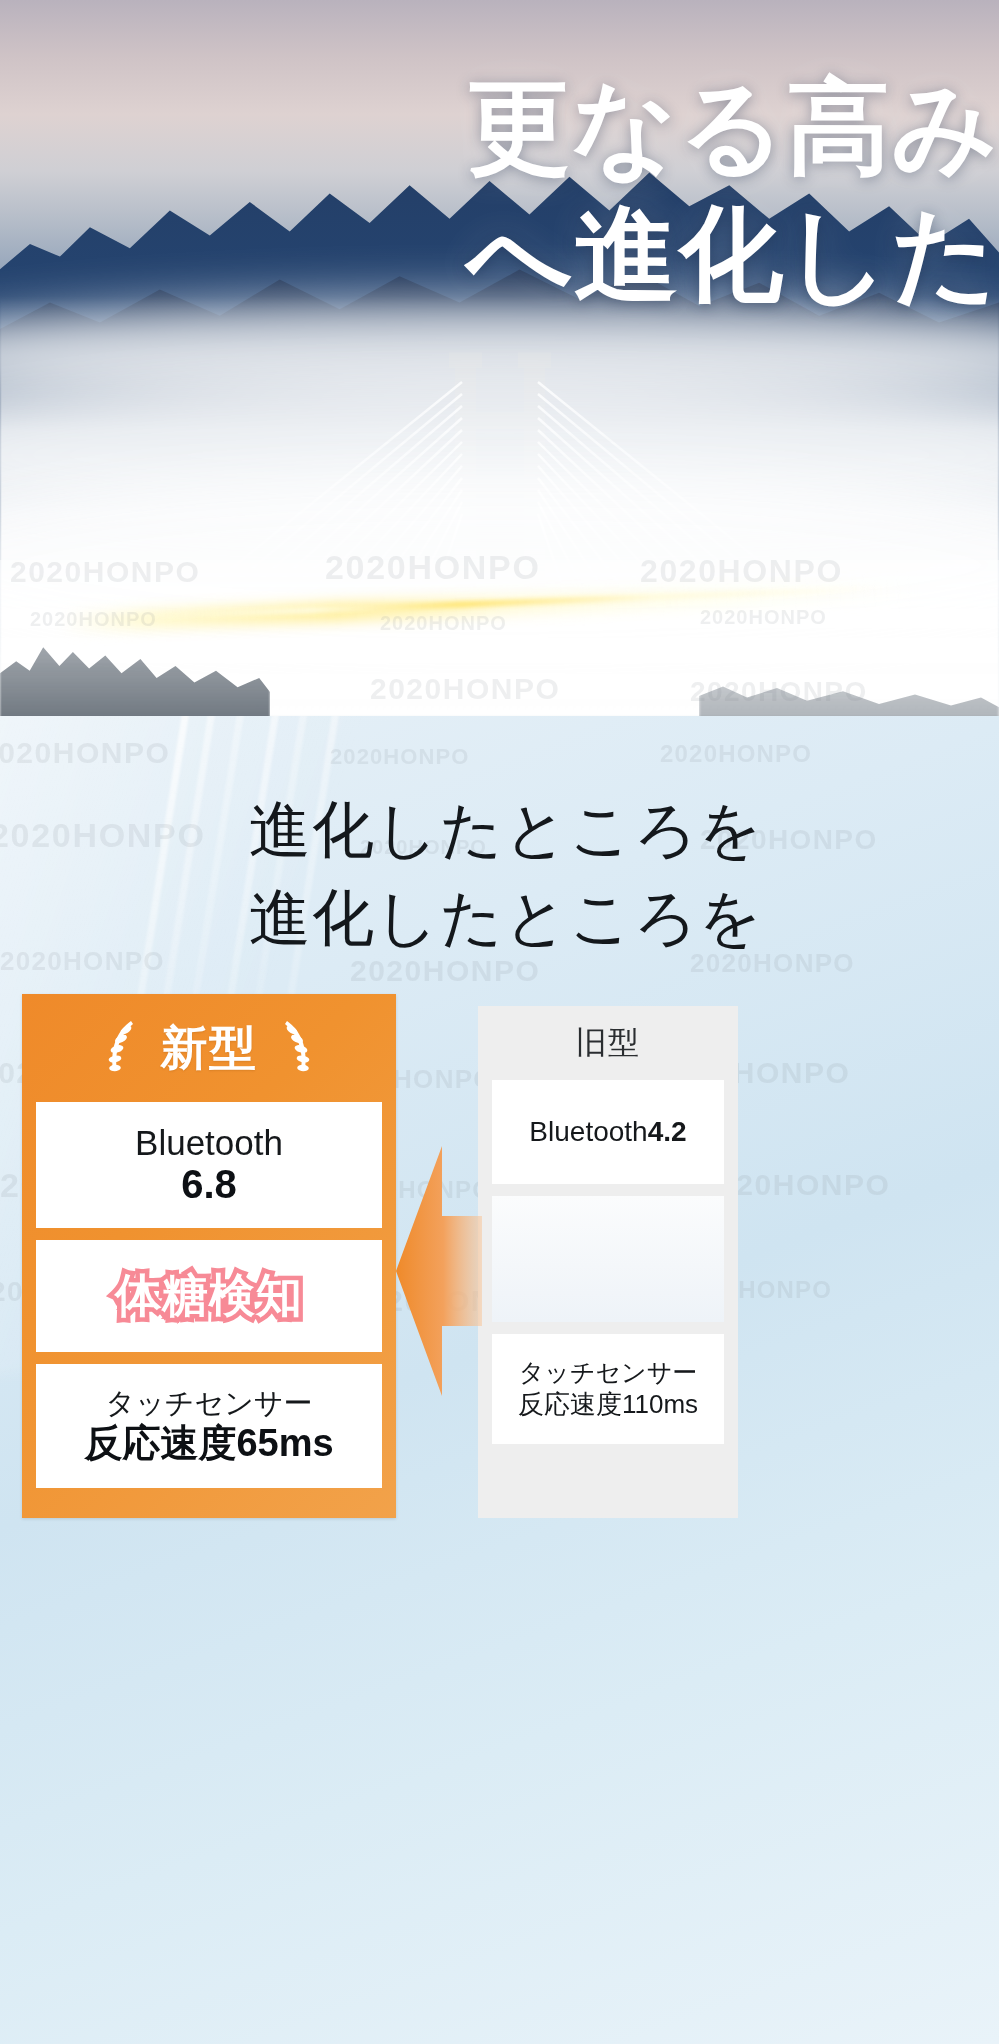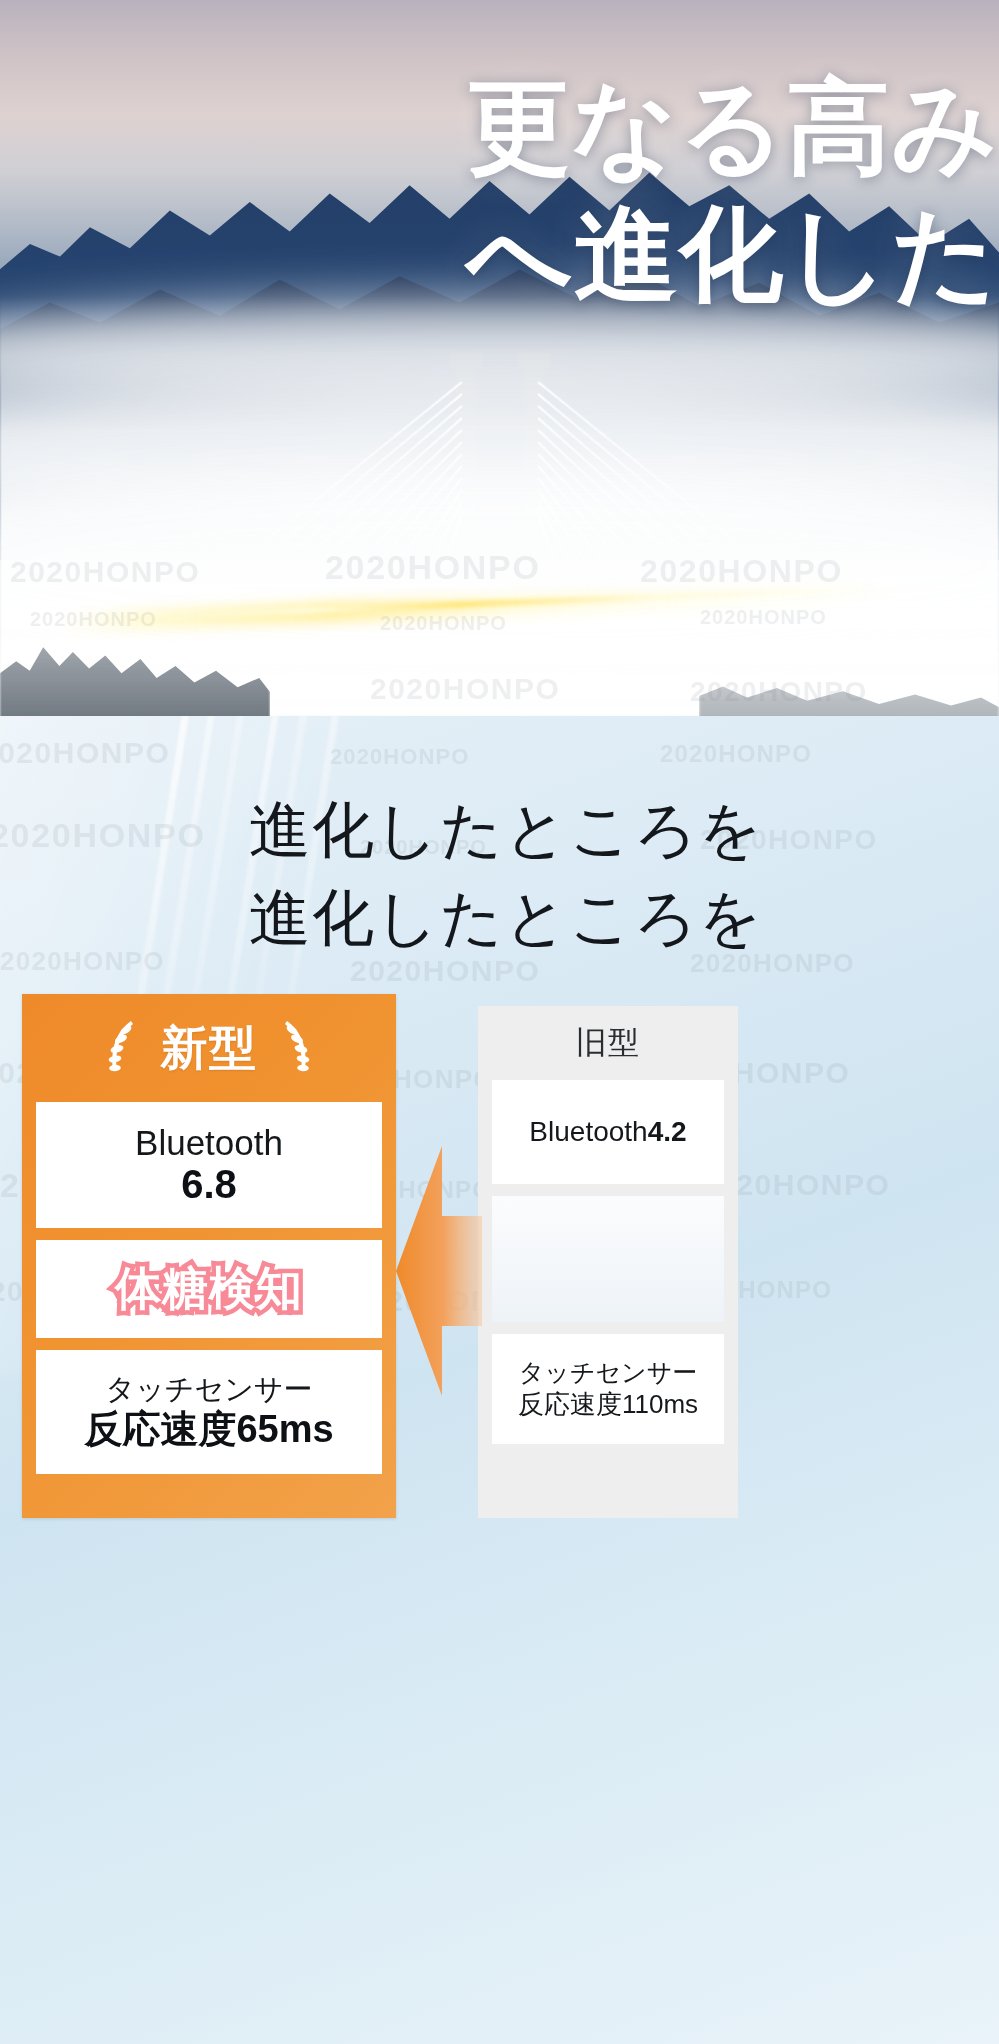--- a/index.html
+++ b/index.html
@@ -155,21 +155,21 @@
   .card-new-head .ttl{
     color:#fff; font-size:47px; font-weight:700; letter-spacing:.03em;
     text-shadow:0 1px 2px rgba(120,60,0,.18);
   }
   .rows-new{ padding:0 14px 14px 14px; display:flex; flex-direction:column; gap:12px; }
   .row-w{ background:#fff; display:flex; flex-direction:column;
           align-items:center; justify-content:center; }
   .row-bt{ height:126px; }
   .row-bt .l1{ font-size:35px; color:#15181b; line-height:1.12; }
   .row-bt .l2{ font-size:40px; color:#0d1014; font-weight:700; line-height:1.14; }
-  .row-glu{ height:98px; }
+  .row-glu{ height:112px; }
   .glu{
     font-size:46px; font-weight:700; letter-spacing:.02em;
     color:#ffffff;
     -webkit-text-stroke:9px #f78a96;
     paint-order:stroke fill;
     text-shadow:0 0 0 #f78a96;
   }
   .row-ts{ height:124px; }
   .row-ts .l1{ font-size:29px; color:#15181b; line-height:1.2; }
   .row-ts .l2{ font-size:38px; color:#0d1014; font-weight:700; line-height:1.2; }

